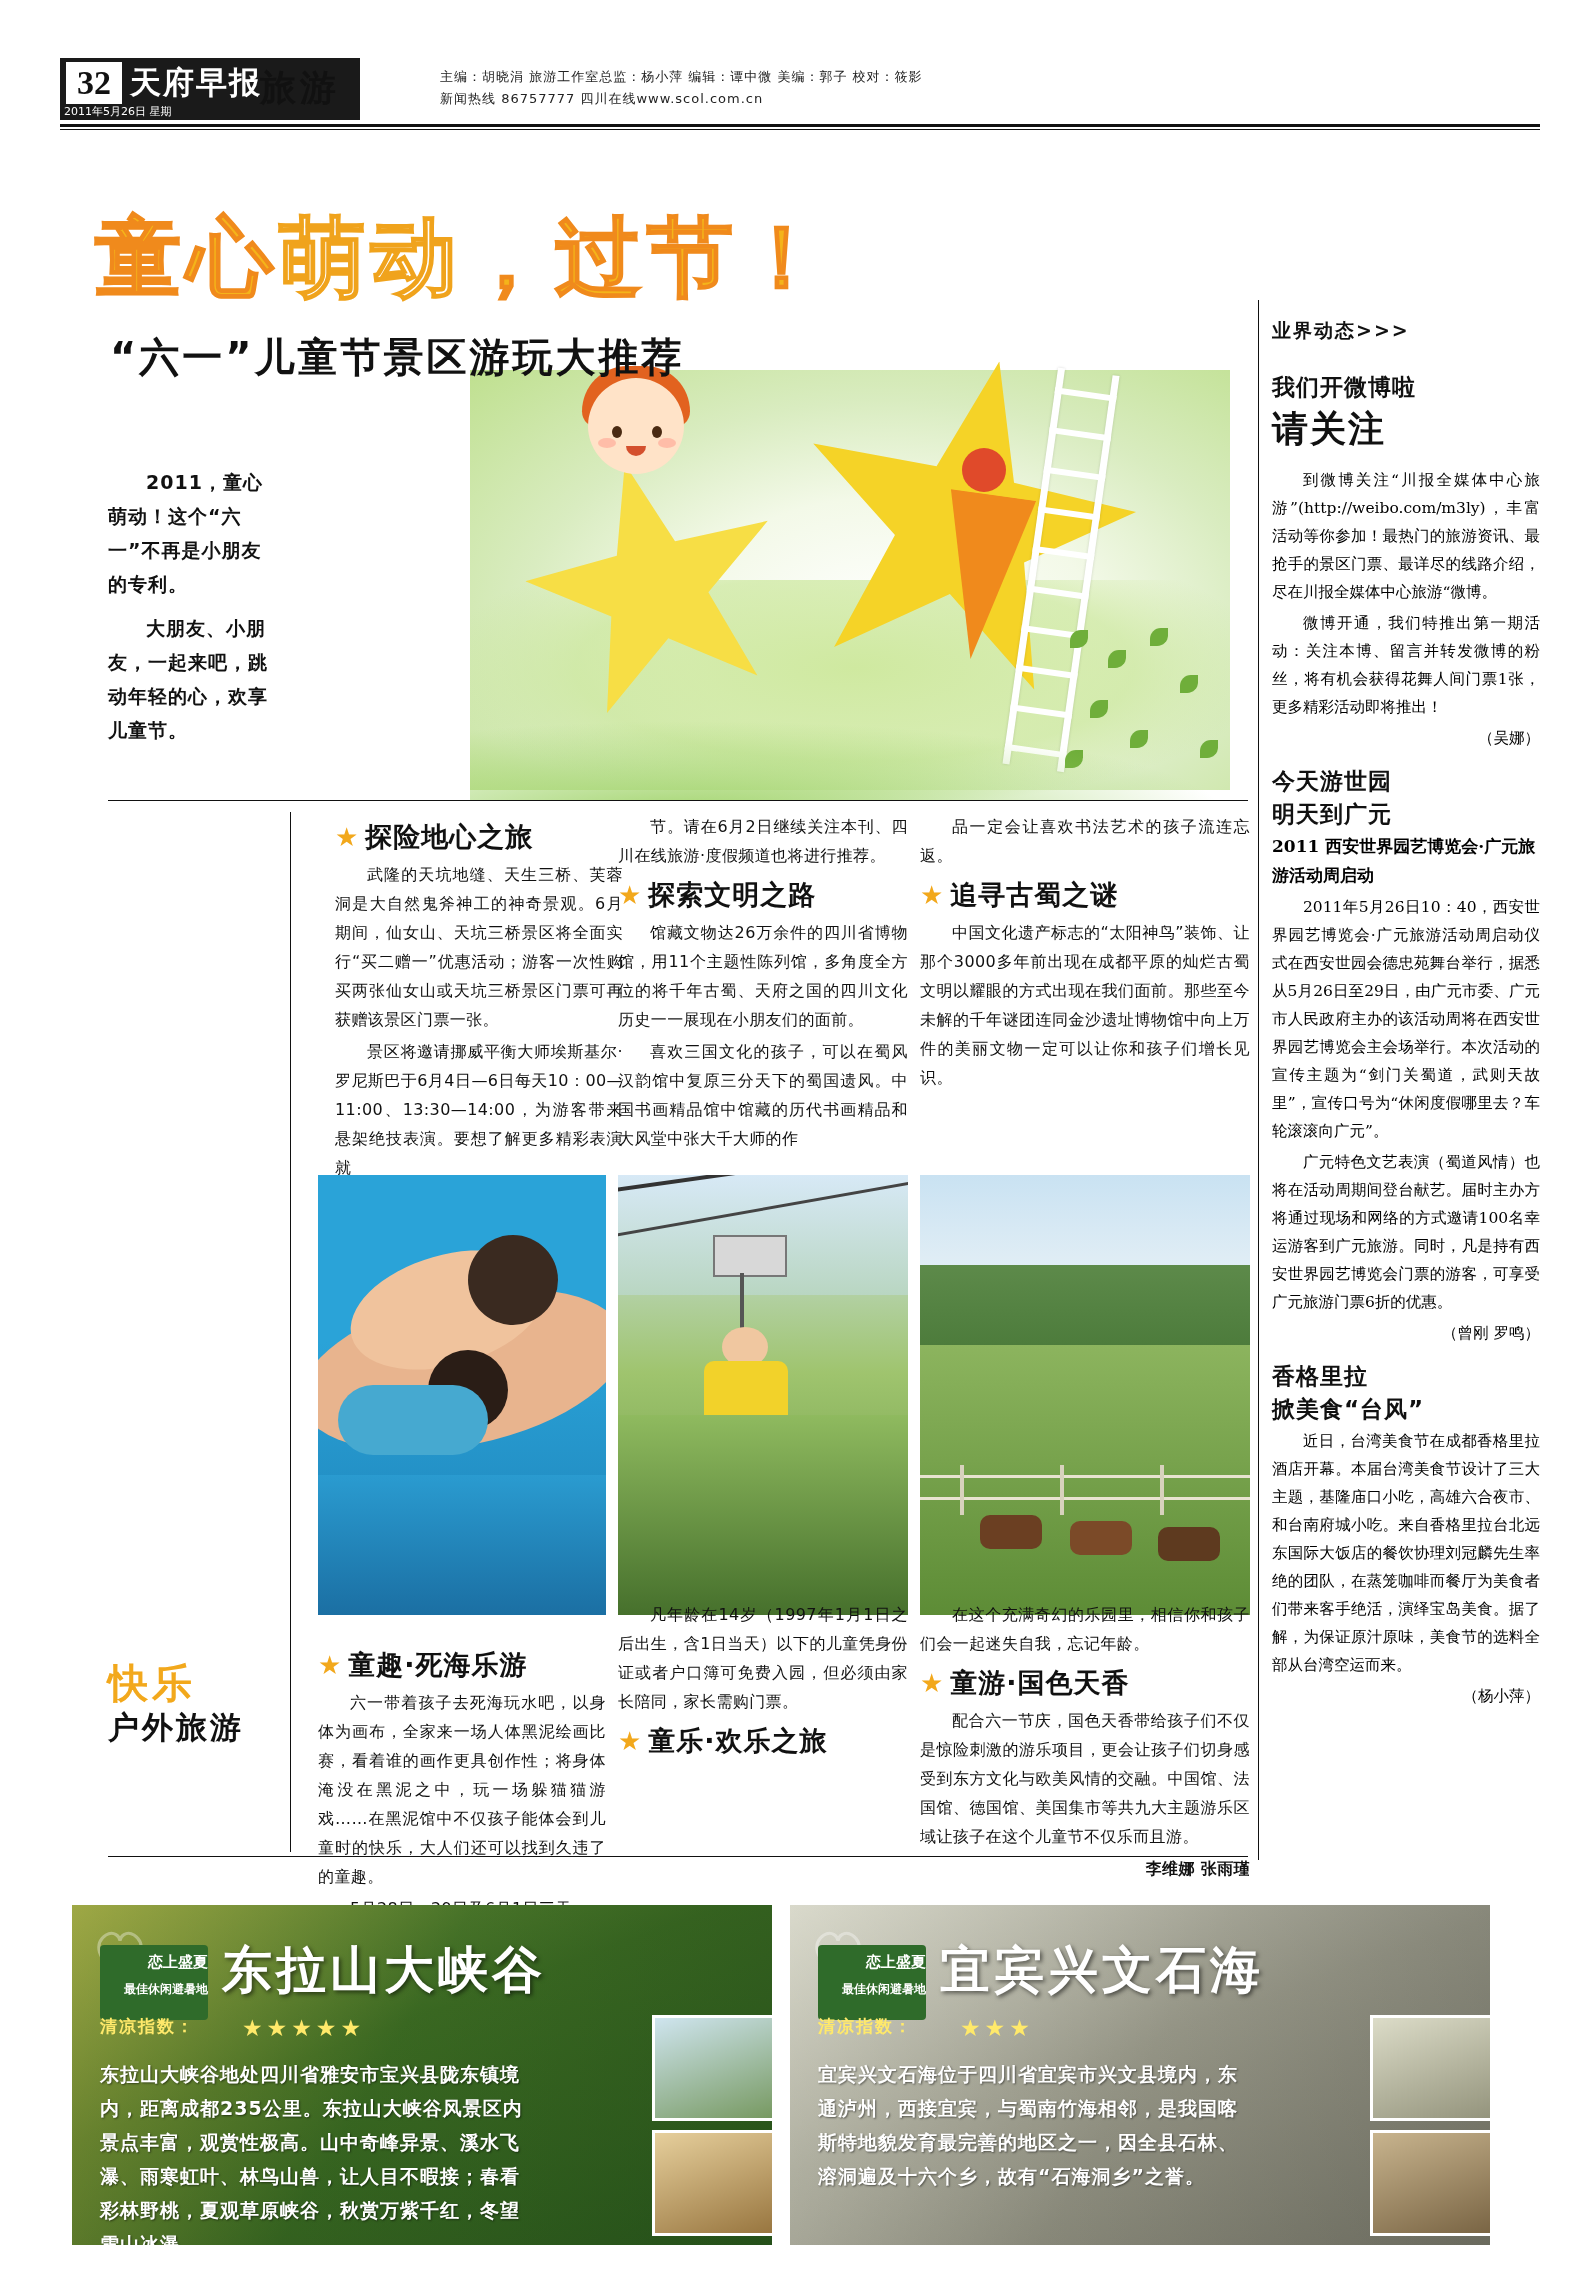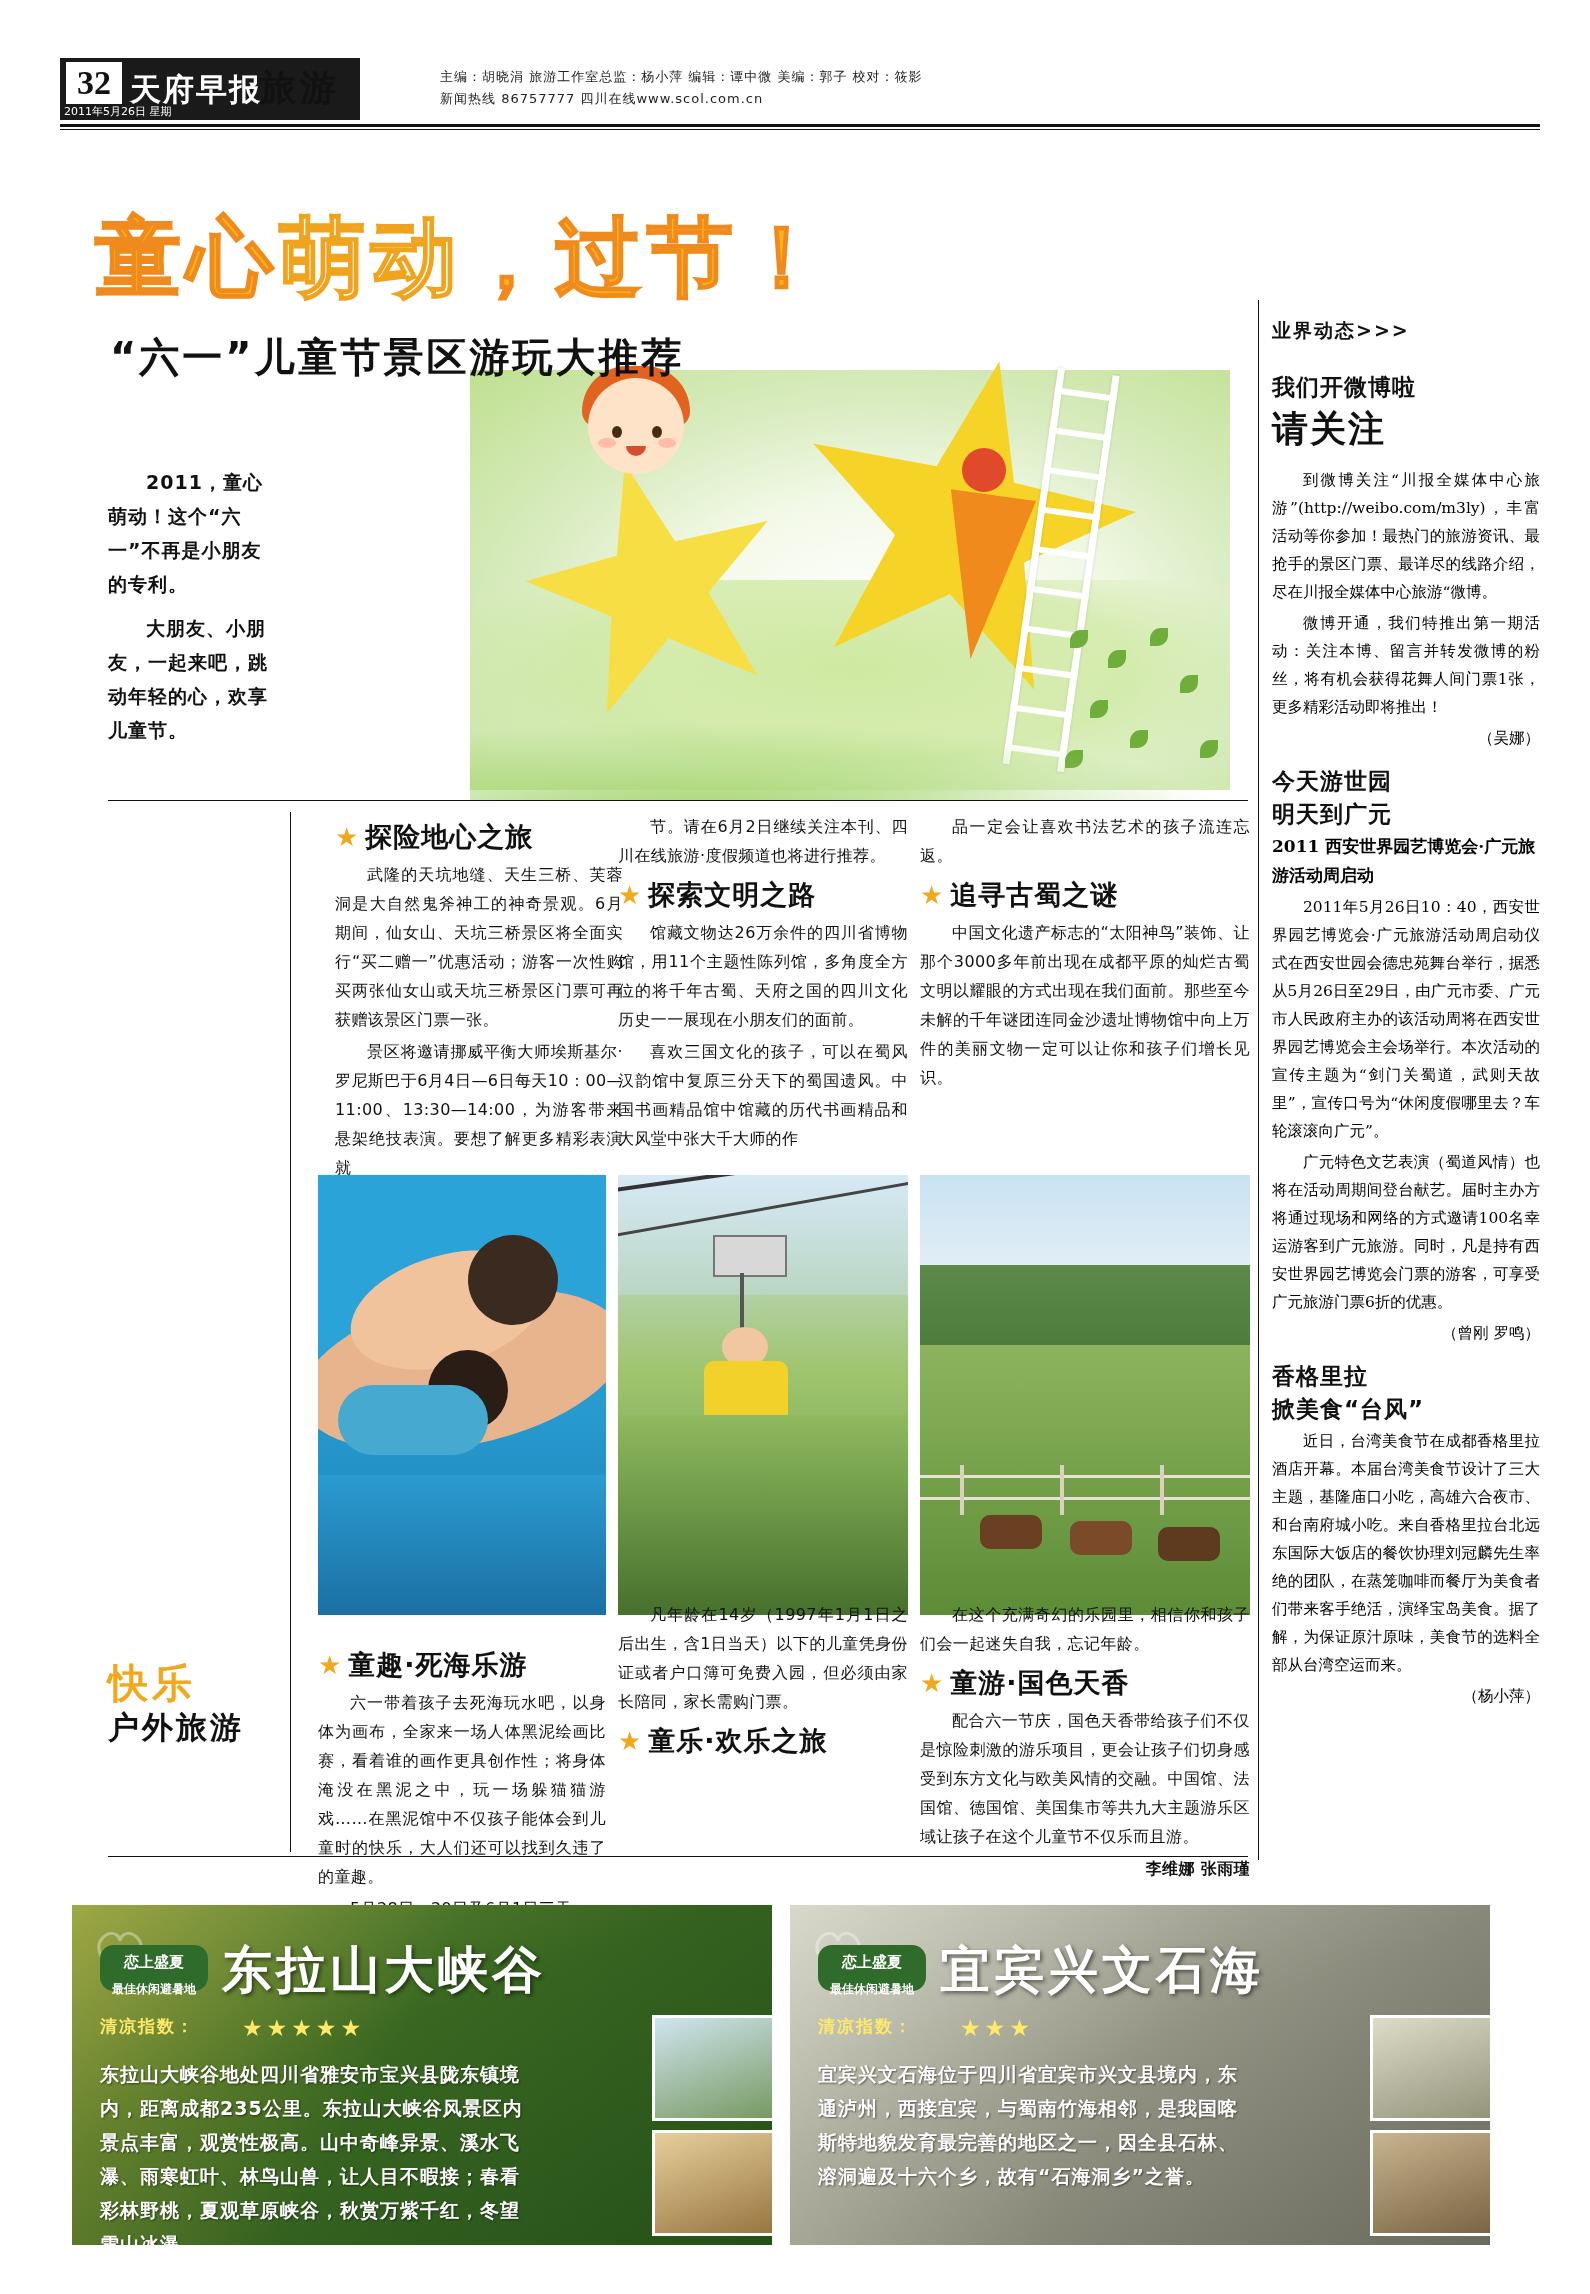--- a/index.html
+++ b/index.html
@@ -5,21 +5,21 @@
   html,body{margin:0;padding:0;background:#b9b9b9;}
   body{font-family:"DejaVu Sans","Liberation Sans",sans-serif;}
   #page{position:relative;width:1590px;height:2294px;background:#ffffff;overflow:hidden;}
 
   
   .masthead{position:absolute;left:60px;top:58px;width:1480px;height:70px;}
   .mh-bar{position:absolute;left:0;top:0;width:300px;height:62px;background:#1a1a1a;}
   .mh-num{position:absolute;left:6px;top:4px;width:56px;height:42px;background:#fff;color:#111;
           font-size:34px;font-weight:bold;text-align:center;line-height:42px;font-family:"Liberation Serif",serif;}
   .mh-num-date{position:absolute;left:4px;top:46px;width:118px;color:#fff;font-size:11px;letter-spacing:0px;}
-  .mh-logo{position:absolute;left:70px;top:11px;color:#fff;font-size:31px;font-weight:bold;letter-spacing:2px;
+  .mh-logo{position:absolute;left:70px;top:4px;color:#fff;font-size:31px;font-weight:bold;letter-spacing:2px;
            font-family:"DejaVu Sans",sans-serif;}
   .mh-travel{position:absolute;left:200px;top:6px;color:#111;font-size:36px;font-weight:bold;letter-spacing:4px;}
   .mh-info{position:absolute;left:380px;top:8px;font-size:13px;color:#222;line-height:22px;letter-spacing:1px;}
   .mh-rule{position:absolute;left:0;top:66px;width:1480px;height:3px;background:#111;}
   .mh-rule2{position:absolute;left:0;top:71px;width:1480px;height:1px;background:#111;}
 
   
   .headline{position:absolute;left:95px;top:200px;font-size:86px;font-weight:bold;letter-spacing:6px;
             color:#f4b41a;-webkit-text-stroke:2px #f08a1c;font-family:"DejaVu Sans",sans-serif;}
   .headline .white{color:#fff;-webkit-text-stroke:2px #f0a31c;}
@@ -95,22 +95,22 @@
   .rail h2{font-size:36px;font-weight:bold;margin:0 0 12px 0;letter-spacing:2px;color:#111;}
   .rail p{margin:0 0 3px 0;font-size:15.5px;line-height:28px;text-indent:2em;text-align:justify;
           font-family:"DejaVu Serif","Liberation Serif",serif;}
   .rail .sign{text-align:right;text-indent:0;}
   .rail-block{margin-bottom:14px;}
 
   
   .ad{position:absolute;top:1905px;height:340px;overflow:hidden;}
   .adL{left:72px;width:700px;background:linear-gradient(160deg,#6b8f3a 0%,#3e6b22 40%,#2e5a1c 100%);}
   .adR{left:790px;width:700px;background:linear-gradient(160deg,#cfcfc2 0%,#9d9d8e 45%,#7b7b6d 100%);}
-  .ad-badge{position:absolute;left:28px;top:40px;width:108px;height:46px;background:#2f6b2a;border-radius:14px;
-            color:#fff;font-size:15px;font-weight:bold;text-align:center;line-height:26px;padding-top:4px;box-sizing:border-box;}
+  .ad-badge{position:absolute;left:28px;top:40px;width:108px;height:75px;background:#2f6b2a;border-radius:4px;
+            color:#fff;font-size:15px;font-weight:bold;text-align:right;line-height:26px;padding-top:4px;box-sizing:border-box;}
   .ad-title{position:absolute;left:150px;top:32px;font-size:50px;font-weight:bold;color:#fff;letter-spacing:4px;
             text-shadow:2px 2px 4px rgba(0,0,0,.55);}
   .ad-index{position:absolute;left:28px;top:110px;font-size:17px;font-weight:bold;color:#ffe96a;letter-spacing:2px;text-align:center;}
   .ad-stars{position:absolute;top:110px;font-size:23px;color:#ffe96a;letter-spacing:4px;}
   .ad-body{position:absolute;left:28px;top:152px;width:430px;font-size:19px;line-height:34px;color:#fff;
            font-weight:bold;letter-spacing:1px;text-shadow:1px 1px 2px rgba(0,0,0,.5);}
   .ad-thumb{position:absolute;border:3px solid #fff;}
   .heart{position:absolute;left:18px;top:18px;width:60px;height:60px;opacity:.35;}
 </style>
 </head>

